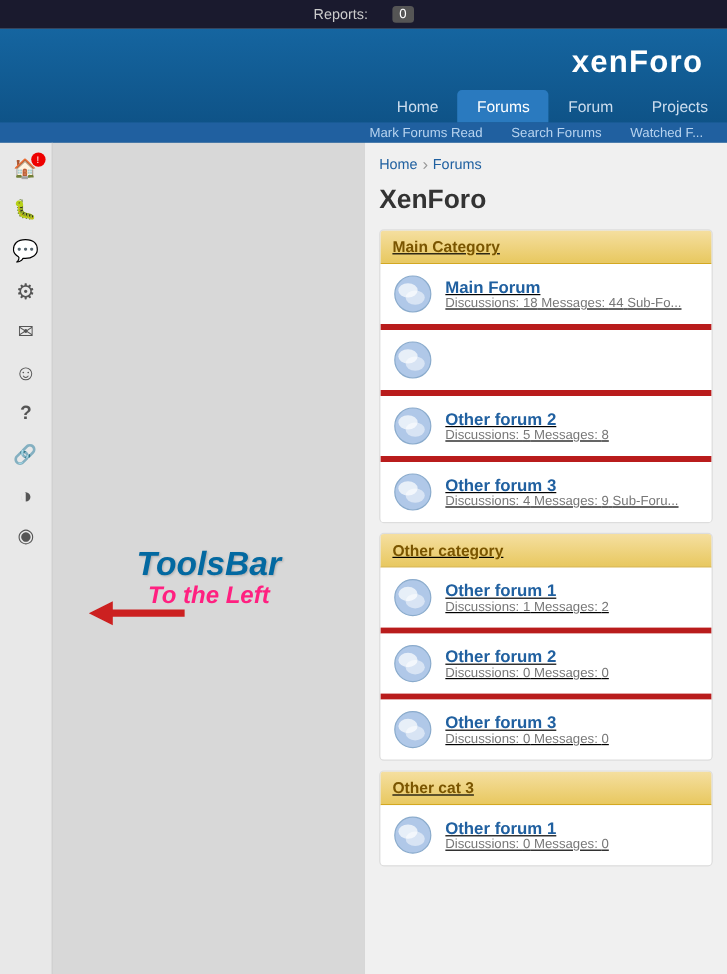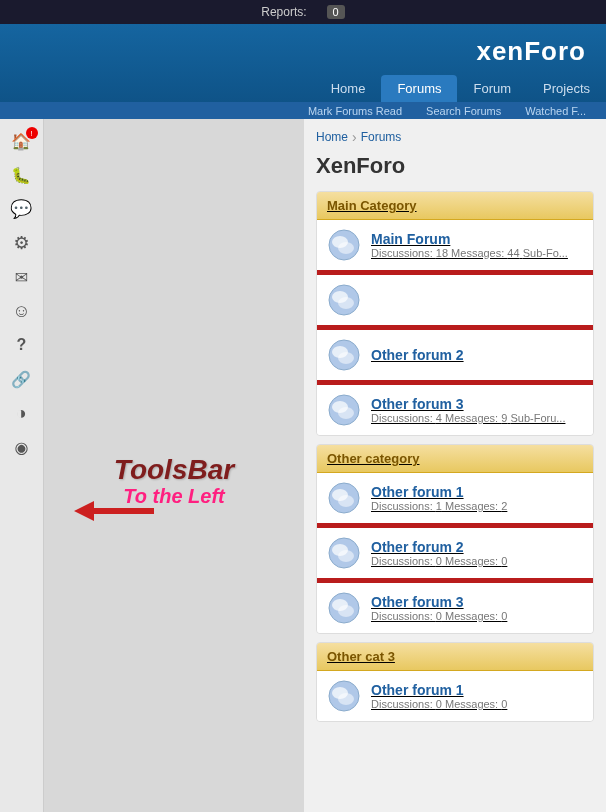--- a/index.html
+++ b/index.html
@@ -160,21 +160,21 @@
     .toolbar-label {
       text-align: center;
       position: absolute;
       left: 50%;
       top: 50%;
       transform: translate(-50%, -50%);
     }
     .toolbar-label-title {
       font-size: 28px;
       font-weight: 900;
-      color: #7f1d1d;
+      color: #0369a1;
       font-style: italic;
       text-shadow: 1px 1px 2px rgba(0,0,0,0.2);
       line-height: 1.1;
       white-space: nowrap;
       margin-top: 32px;
     }
     .toolbar-label-sub {
       font-size: 20px;
       font-weight: 800;
       color: #ff2080;
@@ -388,20 +388,21 @@
       <div class="forum-row">
         <div class="forum-icon">
           <svg viewBox="0 0 34 34" xmlns="http://www.w3.org/2000/svg">
             <circle cx="17" cy="17" r="15" fill="#b0c8e8" stroke="#8aabcc" stroke-width="1"></circle>
             <ellipse cx="13" cy="14" rx="8" ry="6" fill="#fff" opacity="0.7"></ellipse>
             <ellipse cx="19" cy="20" rx="8" ry="6" fill="#fff" opacity="0.5"></ellipse>
           </svg>
         </div>
         <div class="forum-info">
           <div class="forum-name">Other forum 2</div>
+          <div class="forum-meta">Discussions: <span>5</span> Messages: <span>8</span></div>
         </div>
       </div>
       <div class="forum-row">
         <div class="forum-icon">
           <svg viewBox="0 0 34 34" xmlns="http://www.w3.org/2000/svg">
             <circle cx="17" cy="17" r="15" fill="#b0c8e8" stroke="#8aabcc" stroke-width="1"></circle>
             <ellipse cx="13" cy="14" rx="8" ry="6" fill="#fff" opacity="0.7"></ellipse>
             <ellipse cx="19" cy="20" rx="8" ry="6" fill="#fff" opacity="0.5"></ellipse>
           </svg>
         </div>

